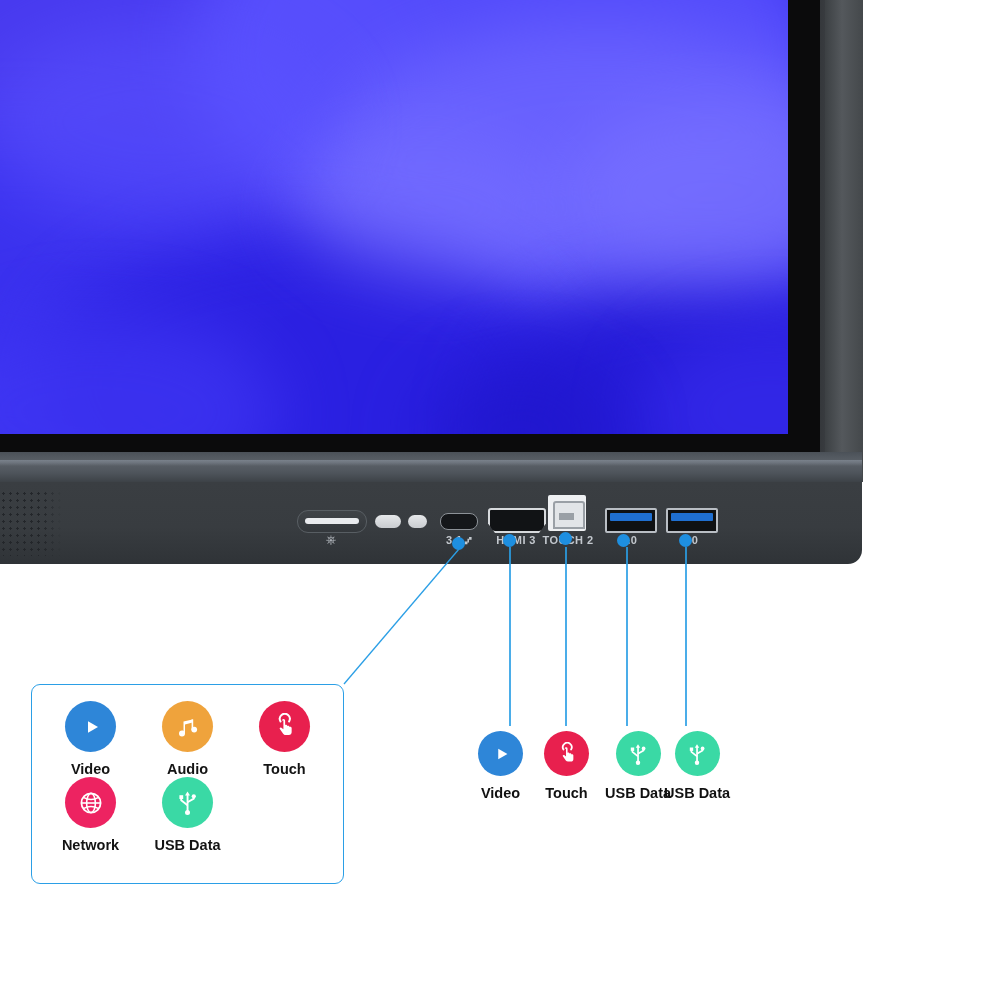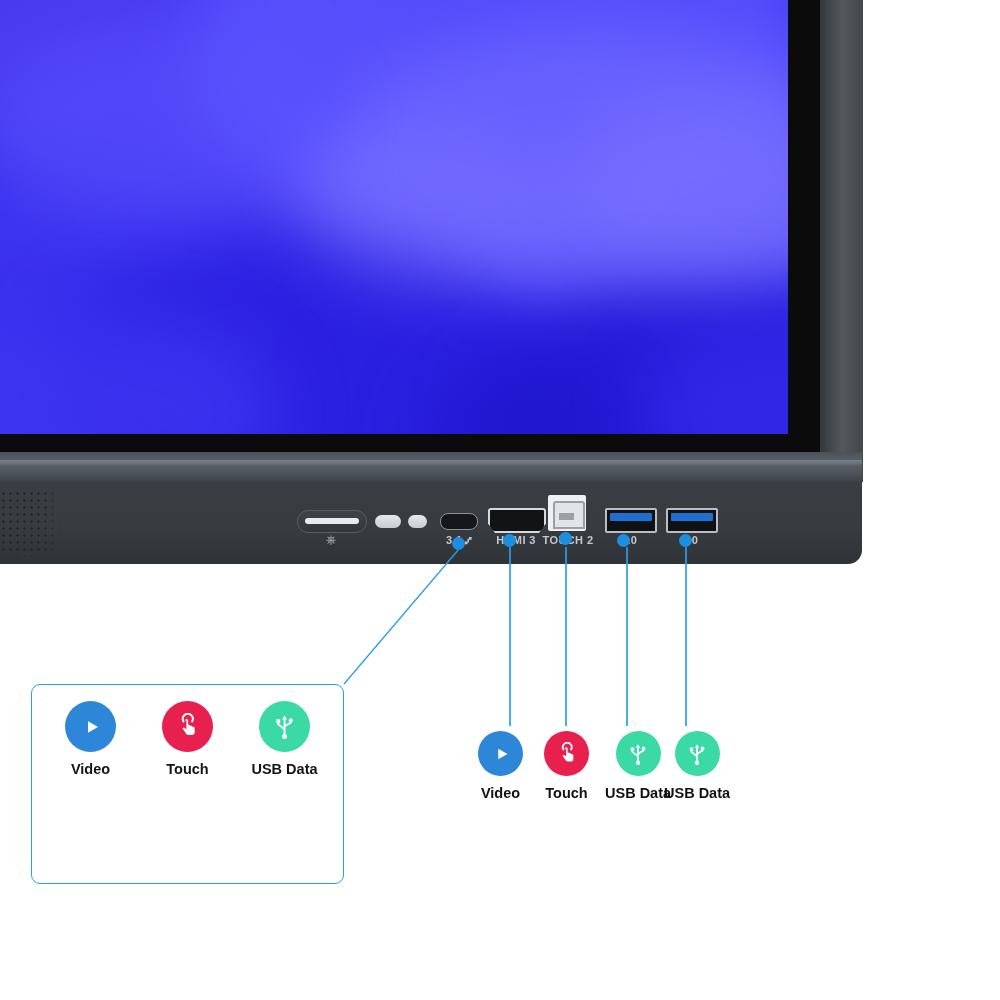--- a/index.html
+++ b/index.html
@@ -209,31 +209,53 @@
 
     <div class="legend-cell">
       <div class="ico" style="background:#2e86d8">
         <svg width="24" height="24" viewBox="0 0 24 24">
             <path d="M9 6.2 L19 12 L9 17.8 Z" fill="#fff"></path>
           </svg>
       </div>
       <div class="cap">Video</div>
     </div>
 
+    <div class="legend-cell">
+      <div class="ico" style="background:#efa33c">
+        <svg width="26" height="26" viewBox="0 0 26 26">
+          <path d="M10 19.5a3 3 0 1 1-3-3c.6 0 1.1.15 1.5.4V7.6l9-2.1v3.1l-7.5 1.8v9.1z" fill="#fff"></path>
+          <circle cx="19.2" cy="15.6" r="2.9" fill="#fff"></circle>
+          <rect x="16.6" y="5.3" width="1.6" height="10.4" fill="#fff"></rect>
+        </svg>
+      </div>
+      <div class="cap">Audio</div>
+    </div>
 
     <div class="legend-cell">
       <div class="ico" style="background:#e8204e">
         <svg width="27" height="27" viewBox="0 0 27 27">
           <path d="M9.5 8.4a5 5 0 1 1 8.6 0" stroke="#fff" stroke-width="2" fill="none" stroke-linecap="round"></path>
           <path d="M12.4 7.5v8.8l-2.1-1.6c-.9-.7-2.1.45-1.45 1.4l3.3 4.6c.6.85 1.5 1.3 2.5 1.3h3.3c1.5 0 2.7-1.2 2.7-2.7v-4.2c0-.8-.65-1.4-1.4-1.4-.3 0-.6.1-.8.26 0-.75-.62-1.3-1.35-1.3-.33 0-.63.1-.86.3-.07-.7-.66-1.22-1.35-1.22-.28 0-.54.08-.76.22V7.5a1.6 1.6 0 0 0-3.2 0z" fill="#fff"></path>
         </svg>
       </div>
       <div class="cap">Touch</div>
     </div>
 
+    <div class="legend-cell">
+      <div class="ico" style="background:#ed2361">
+        <svg width="28" height="28" viewBox="0 0 28 28">
+          <circle cx="14" cy="14" r="9.6" stroke="#fff" stroke-width="1.8" fill="none"></circle>
+          <ellipse cx="14" cy="14" rx="4.4" ry="9.6" stroke="#fff" stroke-width="1.6" fill="none"></ellipse>
+          <line x1="4.4" y1="14" x2="23.6" y2="14" stroke="#fff" stroke-width="1.6"></line>
+          <path d="M6.3 8.4a16 16 0 0 0 15.4 0" stroke="#fff" stroke-width="1.5" fill="none"></path>
+          <path d="M6.3 19.6a16 16 0 0 1 15.4 0" stroke="#fff" stroke-width="1.5" fill="none"></path>
+        </svg>
+      </div>
+      <div class="cap">Network</div>
+    </div>
 
 
     <div class="legend-cell">
       <div class="ico" style="background:#3ad9a5">
         <svg width="27" height="27" viewBox="0 0 27 27">
           <path d="M13.5 2.5 L16 6.6 h-5 z" fill="#fff"></path>
           <rect x="12.6" y="5.6" width="1.9" height="18" fill="#fff"></rect>
           <circle cx="13.5" cy="23.4" r="2.5" fill="#fff"></circle>
           <path d="M13.5 16.2 L7.2 11.2 v-2" stroke="#fff" stroke-width="1.9" fill="none" stroke-linejoin="round"></path>
           <path d="M13.5 13.2 L19.8 9.6 v-1.2" stroke="#fff" stroke-width="1.9" fill="none" stroke-linejoin="round"></path>

